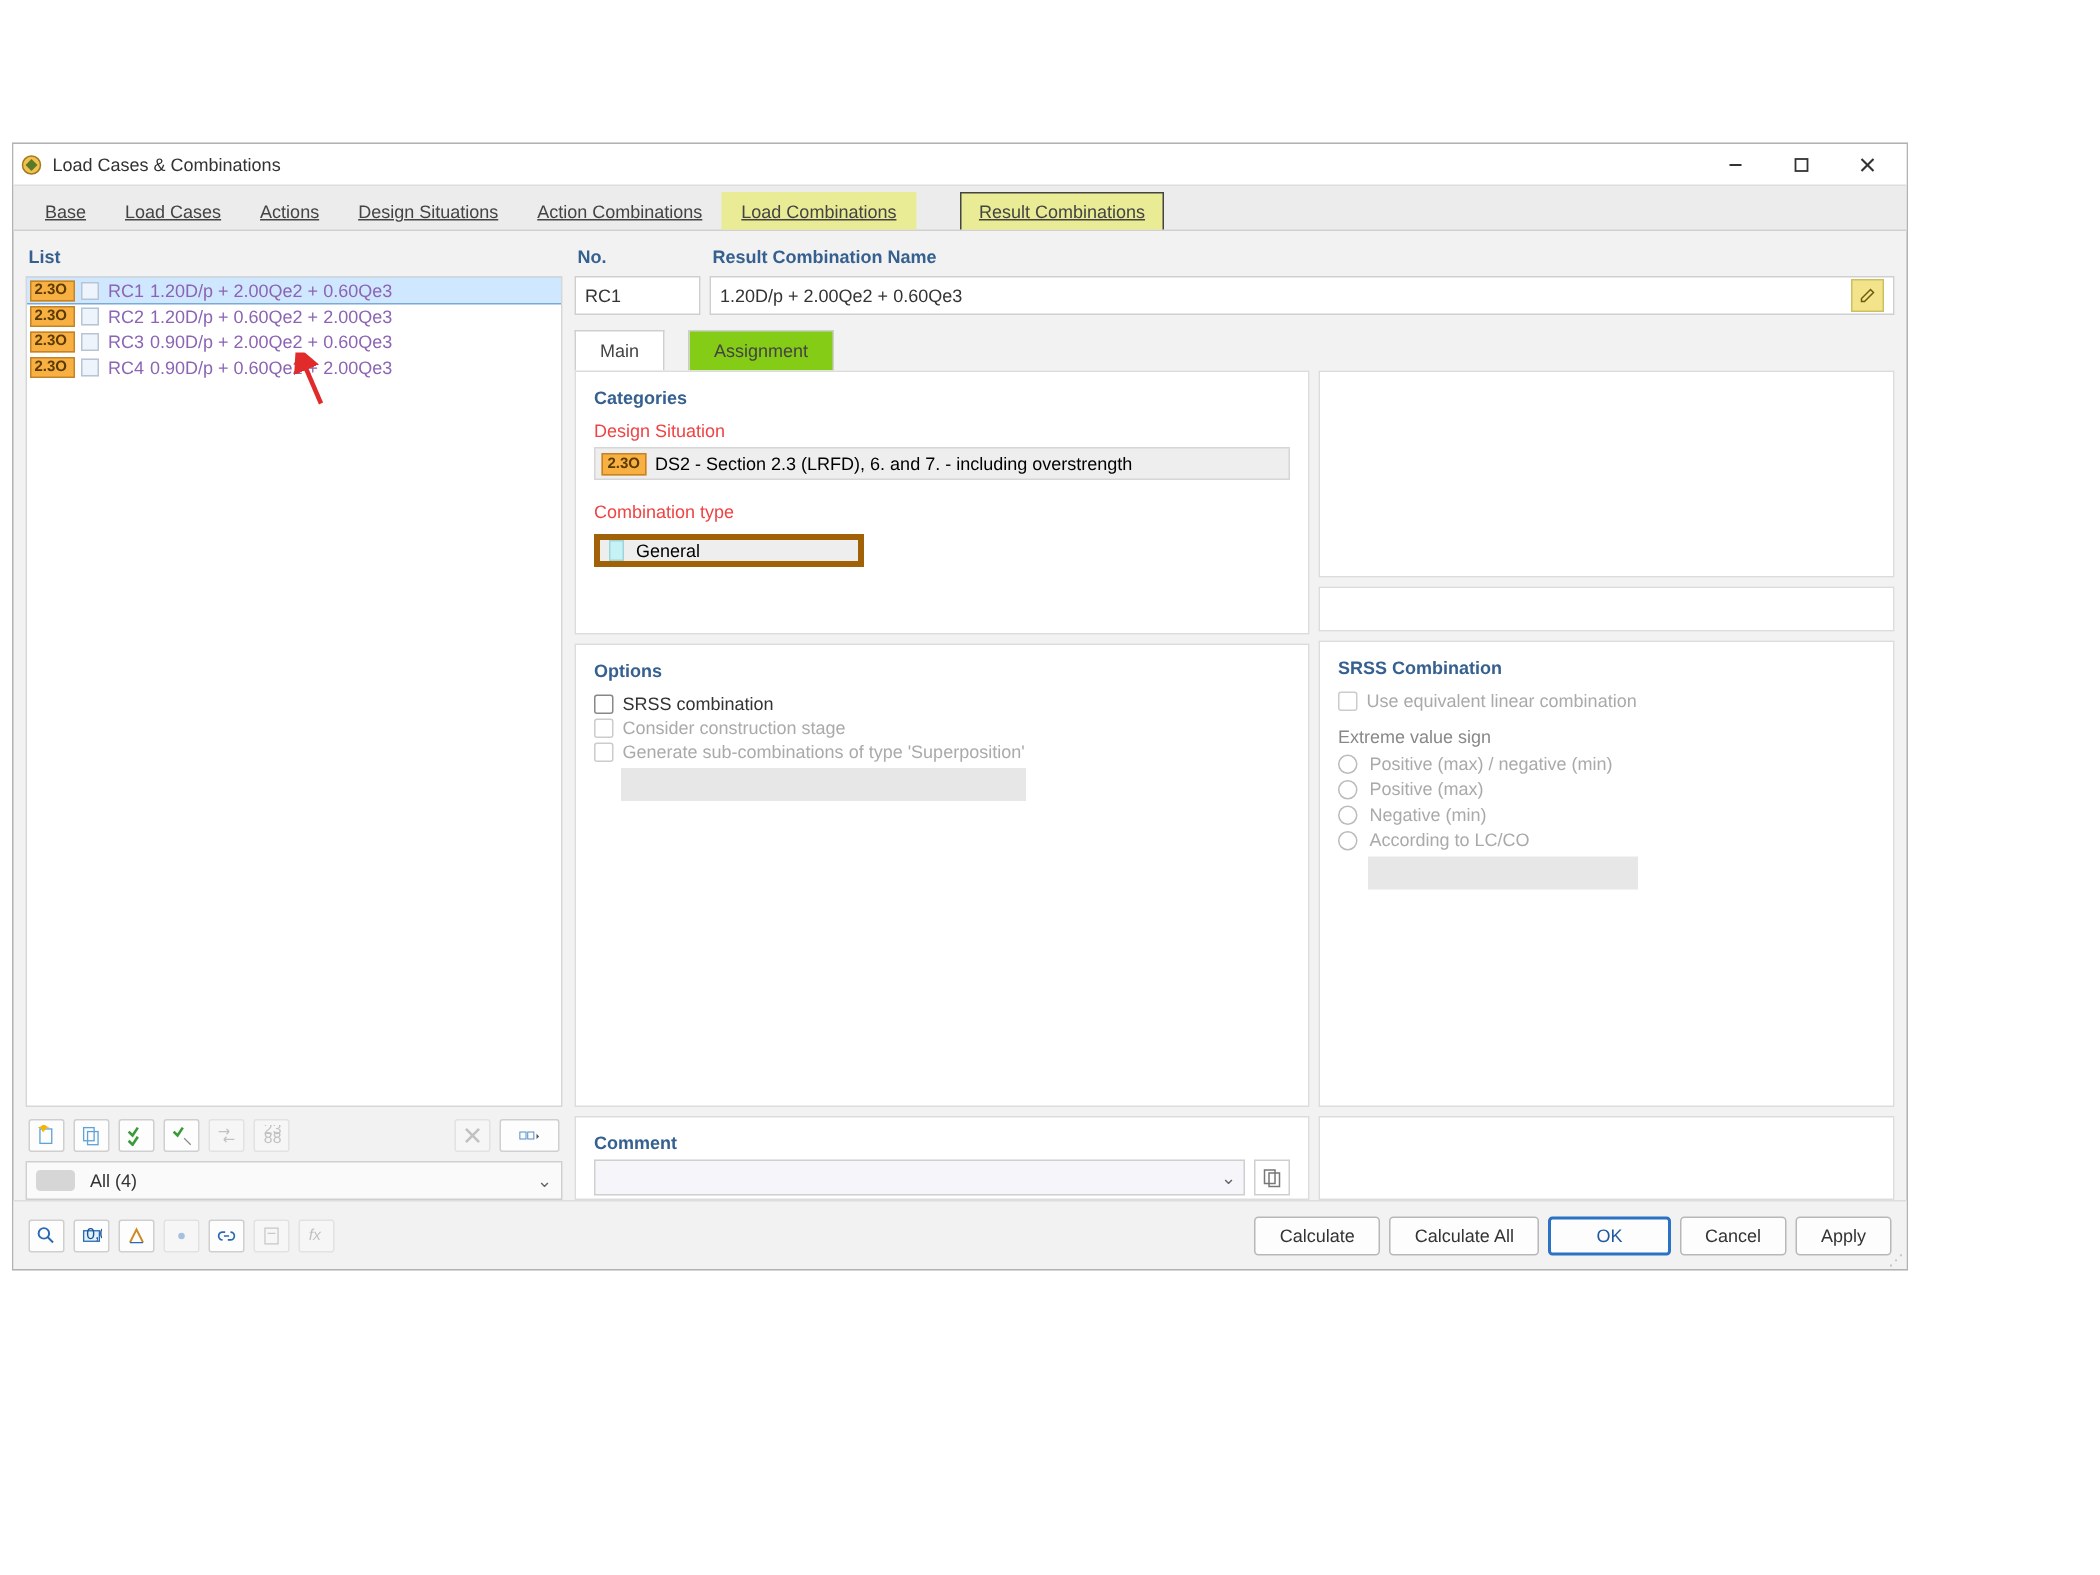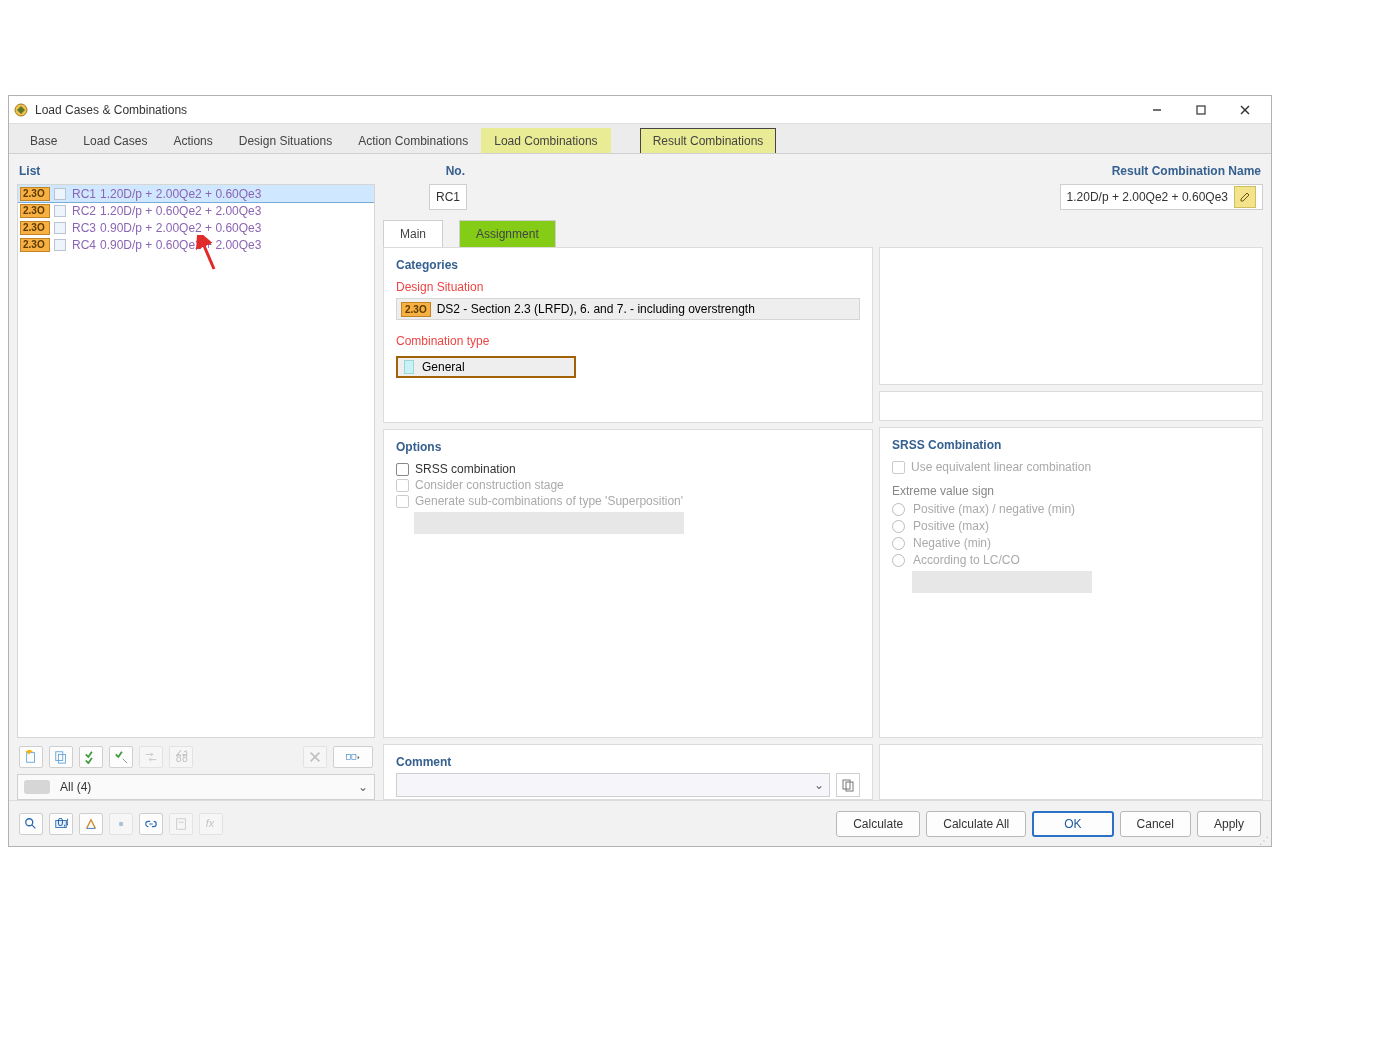--- a/index.html
+++ b/index.html
@@ -6,21 +6,21 @@
 body { background: #fff; width: 1280px; height: 850px; position: relative; overflow: hidden; }
 
 .window { position: absolute; left: 8px; top: 95px; width: 1264px; height: 752px; border: 1px solid #b2b2b2; background: #f2f2f2; display: flex; flex-direction: column; }
 
 .titlebar { height: 28px; background: #fff; display: flex; align-items: center; padding: 0 4px; border-bottom: 1px solid #ddd; }
 .titlebar .appicon { width: 16px; height: 16px; margin-right: 6px; }
 .titlebar .title { flex: 1; color: #333; }
 .titlebar .winbtn { width: 44px; height: 28px; display: flex; align-items: center; justify-content: center; color: #333; }
 
 .tabstrip { height: 30px; background: #ececec; border-bottom: 1px solid #d0d0d0; display: flex; align-items: stretch; padding-left: 8px; }
-.tabstrip .tab { padding: 0 12px; display: flex; align-items: center; color: #444; border: 1px solid transparent; margin-top: 4px; cursor: default; }
+.tabstrip .tab { padding: 0 12px; display: flex; align-items: center; color: #444; border: 1px solid transparent; margin-top: 4px; cursor: default; text-decoration: underline; }
 .tabstrip .tab.hl { background: #e9ec94; }
 .tabstrip .tab.hl.sel { border: 1px solid #444; border-bottom: none; margin-left: 29px; }
 
 .body { flex: 1; display: flex; gap: 8px; padding: 6px 8px 0 8px; min-height: 0; }
 
 .leftpanel { width: 358px; display: flex; flex-direction: column; }
 .listhead { color: #35608f; font-weight: 600; padding: 4px 2px 6px 2px; }
 .list { background: #fff; border: 1px solid #d6d6d6; flex: 1; overflow: auto; }
 .listrow { display: flex; align-items: center; height: 17px; font-size: 11px; color: #666; white-space: nowrap; }
 .listrow.sel { background: #cfe7ff; outline: 1px solid #7aaad6; }
@@ -34,40 +34,40 @@
 .lefticons { height: 32px; display: flex; align-items: center; gap: 6px; padding: 6px 2px 0 2px; }
 .ib { width: 24px; height: 22px; border: 1px solid #cfcfcf; background: #fdfdfd; display: flex; align-items: center; justify-content: center; border-radius: 2px; }
 .ib.dis { opacity: .45; }
 .ib svg { width: 14px; height: 14px; }
 .leftfilter { height: 26px; margin-top: 4px; border: 1px solid #cfcfcf; background: #fafafa; display: flex; align-items: center; padding: 0 6px; }
 .leftfilter .sw { width: 26px; height: 14px; background: #d6d6d6; border-radius: 3px; margin-right: 10px; }
 .leftfilter .txt { flex: 1; color: #333; }
 .leftfilter .chev { color: #666; }
 
 .toprow { display: flex; gap: 6px; }
-.field { display: flex; flex-direction: column; align-items: flex-end; }
+.field { display: flex; flex-direction: column; }
 .fldlabel { color: #35608f; font-weight: 600; padding: 4px 2px 6px 2px; }
 .txtbox { height: 26px; border: 1px solid #cfcfcf; background: #fff; display: flex; align-items: center; padding: 0 6px; color: #333; }
 .txtbox .edit { width: 22px; height: 22px; background: #f3e48c; border: 1px solid #ccc060; margin-left: 6px; display: flex; align-items: center; justify-content: center; }
 .chkblue { width: 18px; height: 18px; background: #2370d8; border-radius: 3px; display: inline-flex; align-items: center; justify-content: center; color: #fff; font-size: 11px; }
 
 .pagetabs { display: flex; margin-top: 10px; gap: 16px; }
 .pagetabs .pt { padding: 6px 16px; border: 1px solid #cfcfcf; border-bottom: none; background: #84cc16; color: #444; }
 .pagetabs .pt.active { background: #fff; }
 
 .columns { flex: 1; display: flex; gap: 6px; min-height: 0; }
 .colL { width: 490px; display: flex; flex-direction: column; gap: 6px; }
 .colR { flex: 1; display: flex; flex-direction: column; gap: 6px; }
 
 .card { background: #fff; border: 1px solid #dcdcdc; padding: 10px 12px; }
 .sectitle { color: #35608f; font-weight: 600; margin-bottom: 8px; }
 .grlabel { color: #ef4444; margin-bottom: 4px; }
 .dsrow { display: flex; align-items: center; background: #eeeeee; border: 1px solid #d6d6d6; height: 22px; padding: 0 4px; }
 .dsrow .tag { display: inline-flex; align-items: center; padding: 0 3px; height: 15px; background: #f9b043; border: 1px solid #c28426; color: #5a3b00; font-size: 10px; font-weight: 600; margin-right: 6px; }
-.ctype { display: inline-flex; align-items: center; background: #eeeeee; border: 2px solid #a16207; height: 22px; padding: 0 6px; margin-top: 4px; width: 180px; }
+.ctype { display: inline-flex; align-items: center; background: #eeeeee; border: 4px solid #a16207; height: 22px; padding: 0 6px; margin-top: 4px; width: 180px; }
 .ctype .sw { width: 10px; height: 14px; background: #c6f2f6; border: 1px solid #9ed5da; margin-right: 8px; }
 
 .chk { display: flex; align-items: center; gap: 6px; color: #333; margin: 2px 0; }
 .chk.dis { color: #aaa; }
 .chk .cb { width: 13px; height: 13px; border: 1px solid #888; background: #fff; border-radius: 2px; }
 .chk.dis .cb { border-color: #ccc; }
 .greyslot { background: #e7e7e7; height: 22px; width: 270px; margin-left: 18px; margin-top: 4px; }
 
 .radio { display: flex; align-items: center; gap: 8px; color: #aaa; margin: 3px 0; }
 .radio .rb { width: 13px; height: 13px; border: 1px solid #bbb; border-radius: 50%; background: #fff; }

